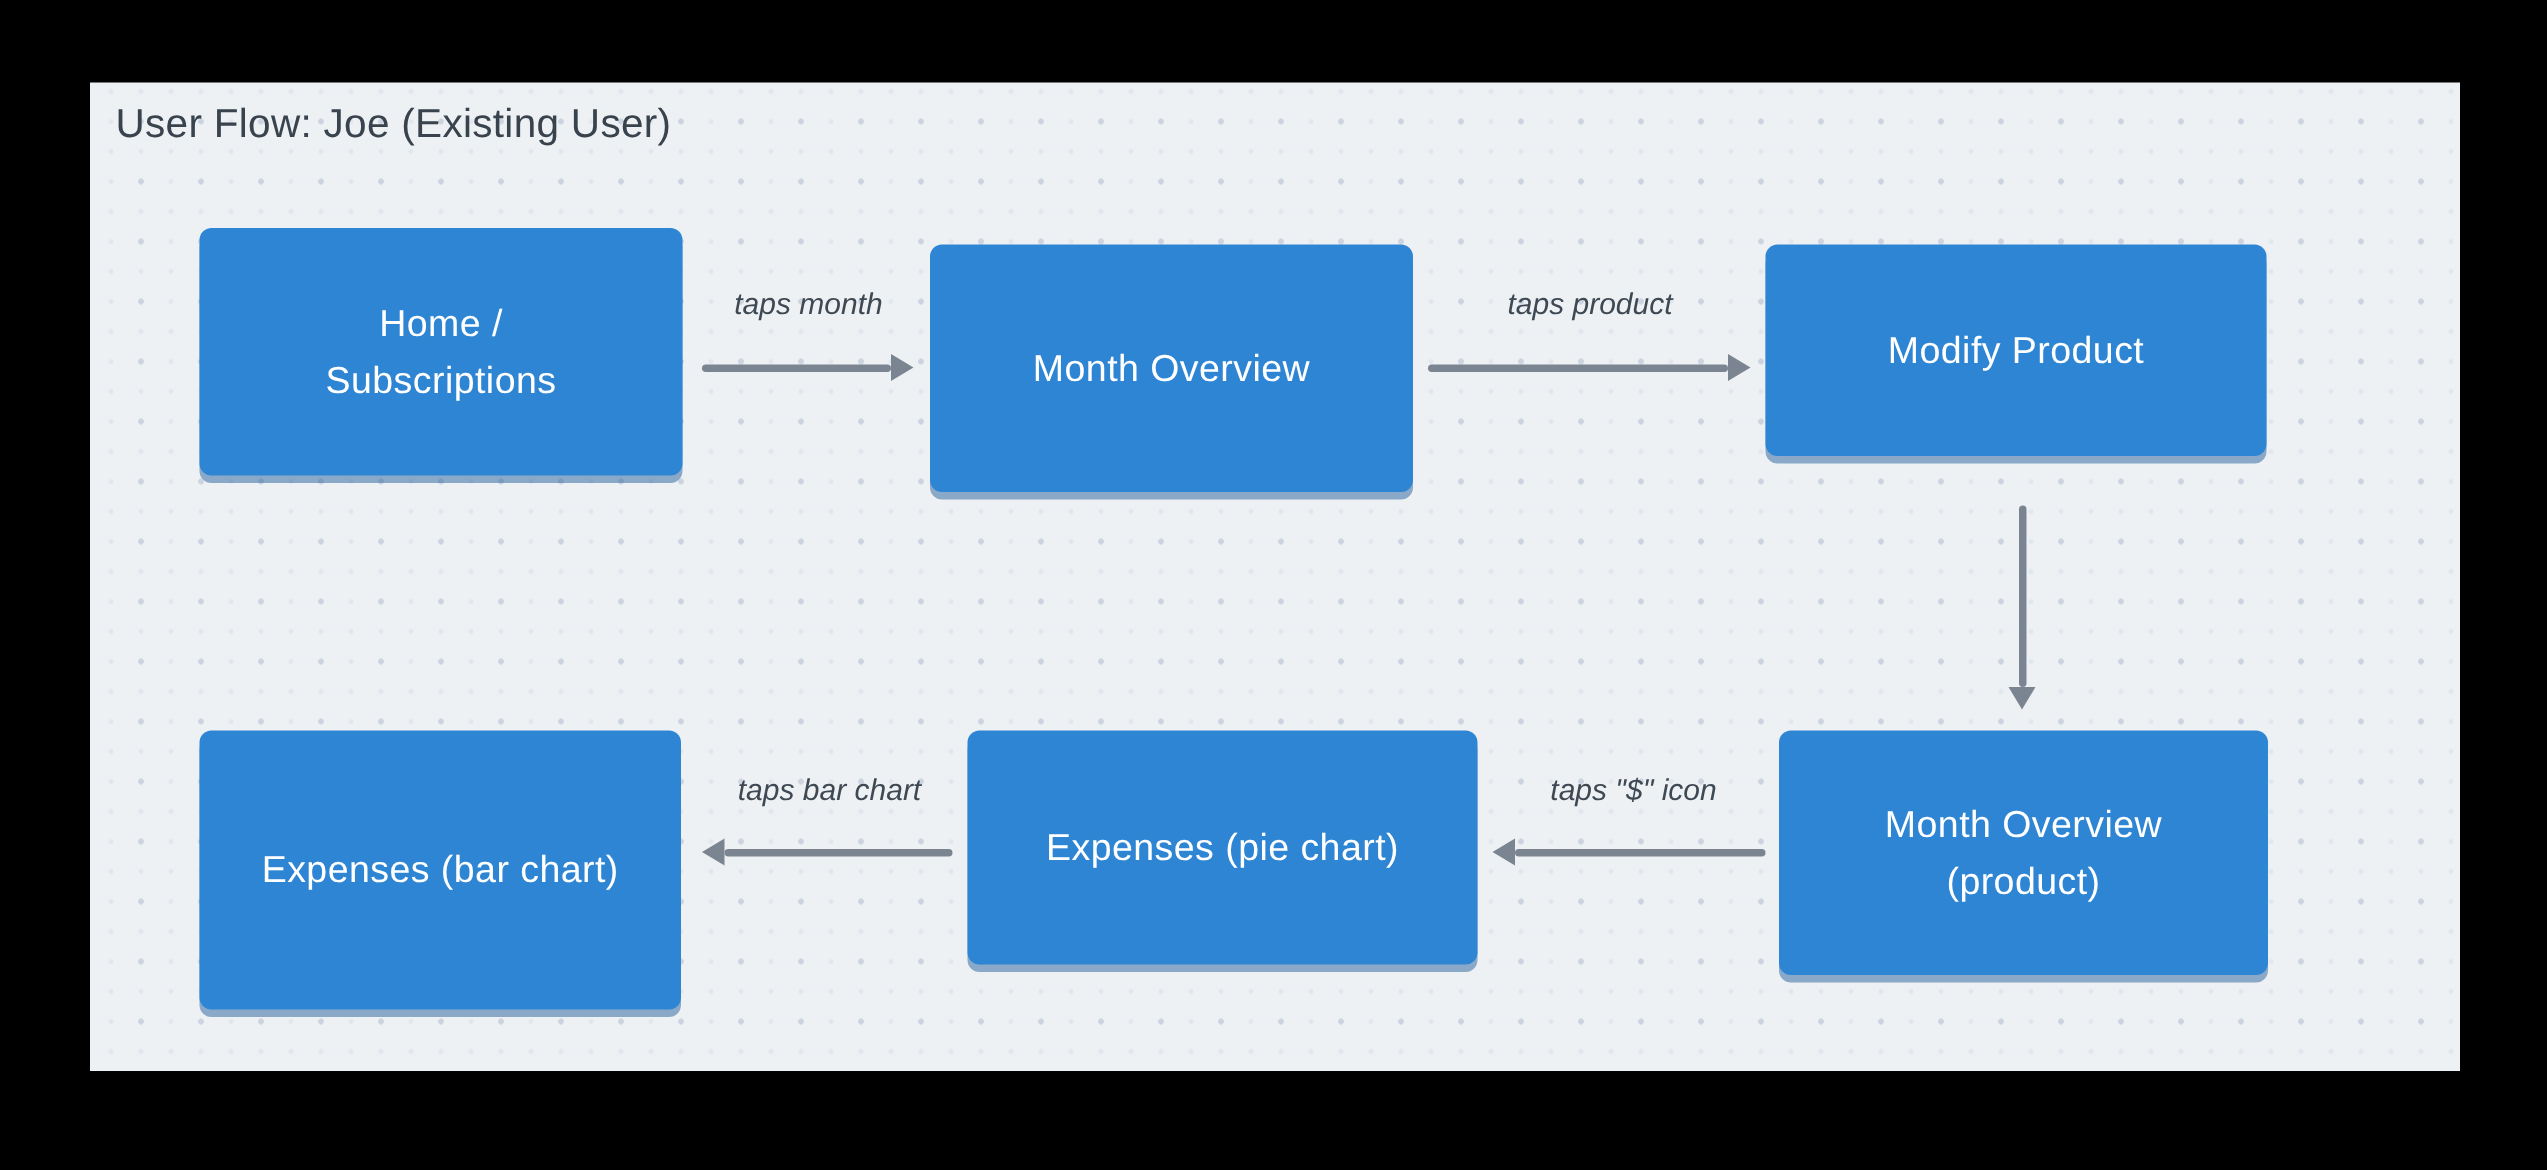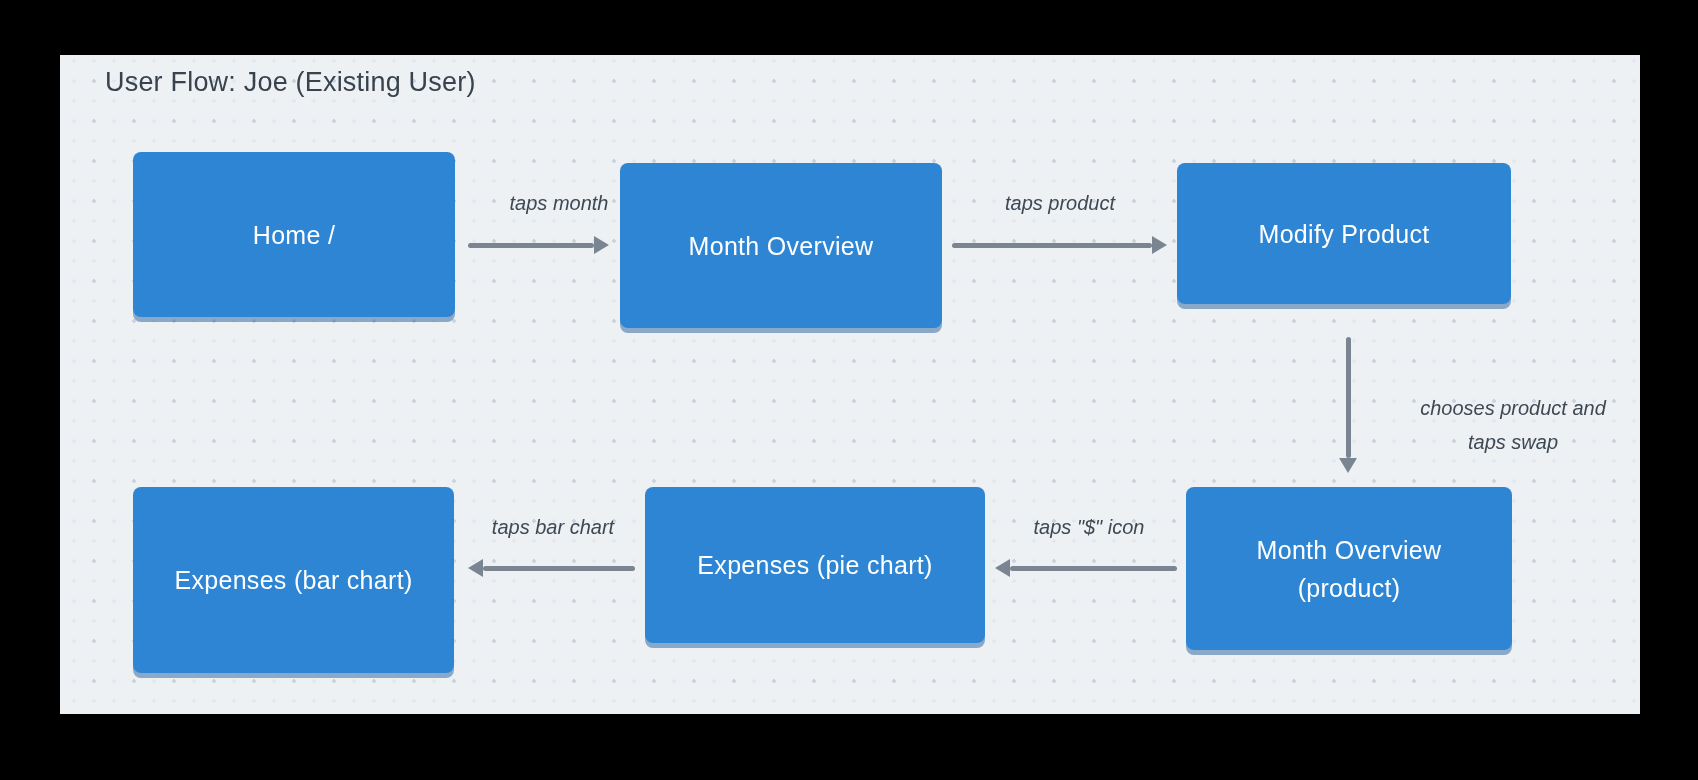--- a/index.html
+++ b/index.html
@@ -38,21 +38,20 @@
     background-position: 14px 6px, 4px 16px;
   }
   .diagram-title {
     position: absolute;
     left: 17px; top: 12px;
     font-size: 27px;
     font-weight: 500;
     letter-spacing: 0.2px;
     color: var(--title-text);
     white-space: nowrap;
-    margin-left: 28px;
   }
   .node {
     position: absolute;
     background: var(--node-fill);
     border-radius: 8px;
     box-shadow: 0 5px 0 var(--node-shadow);
     color: var(--node-text);
     display: flex;
     flex-direction: column;
     align-items: center;
@@ -112,20 +111,21 @@
 </head>
 <body>
 
 <div class="frame">
   <div class="canvas">
 
     <div class="diagram-title">User Flow: Joe (Existing User)</div>
 
     <div class="node" style="left:73px; top:97px; width:322px; height:165px;align-items:center;">
       <div>Home /</div>
+      <div>Subscriptions</div>
     </div>
 
     <div class="node" style="left:560px; top:108px; width:322px; height:165px;">
       <div>Month Overview</div>
       <div></div>
     </div>
 
     <div class="node" style="left:1117px; top:108px; width:334px; height:141px;">
       <div>Modify Product</div>
       <div></div>
@@ -143,35 +143,31 @@
 
     <div class="node" style="left:1126px; top:432px; width:326px; height:163px;">
       <div>Month Overview</div>
       <div>(product)</div>
     </div>
 
     <div class="arrow-h" style="left:408px; top:181px; width:141px;">
       <div class="shaft-h"></div>
       <div class="head-right"></div>
     </div>
-    <div class="edge-label" style="left:479px; top:136px;margin-left:20px;">taps month</div>
+    <div class="edge-label" style="left:479px; top:136px;">taps month</div>
 
     <div class="arrow-h" style="left:892px; top:181px; width:215px;">
       <div class="shaft-h"></div>
       <div class="head-right"></div>
     </div>
     <div class="edge-label" style="left:1000px; top:136px;">taps product</div>
 
     <div class="arrow-v" style="left:1279px; top:282px; height:136px;">
       <div class="shaft-v"></div>
       <div class="head-down"></div>
-    </div>
-    <div class="edge-label two-line" style="left:1453px; top:336px;">
-      <div>chooses product and</div>
-      <div>taps swap</div>
     </div>
 
     <div class="arrow-h" style="left:935px; top:504px; width:182px;">
       <div class="head-left"></div>
       <div class="shaft-h"></div>
     </div>
     <div class="edge-label" style="left:1029px; top:460px;">taps "$" icon</div>
 
     <div class="arrow-h" style="left:408px; top:504px; width:167px;">
       <div class="head-left"></div>

